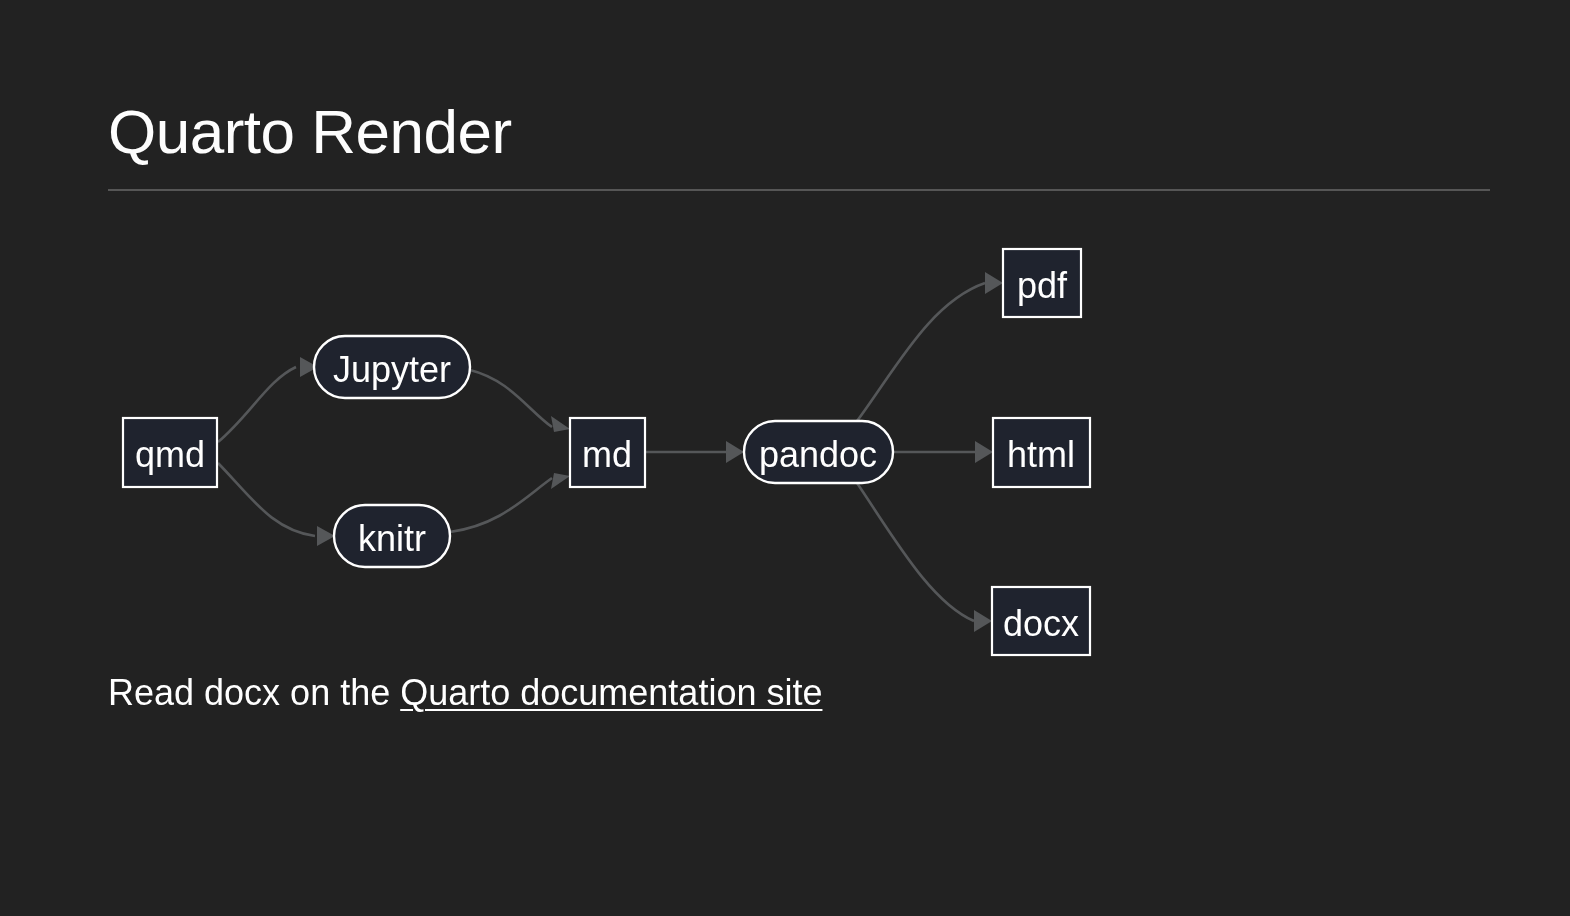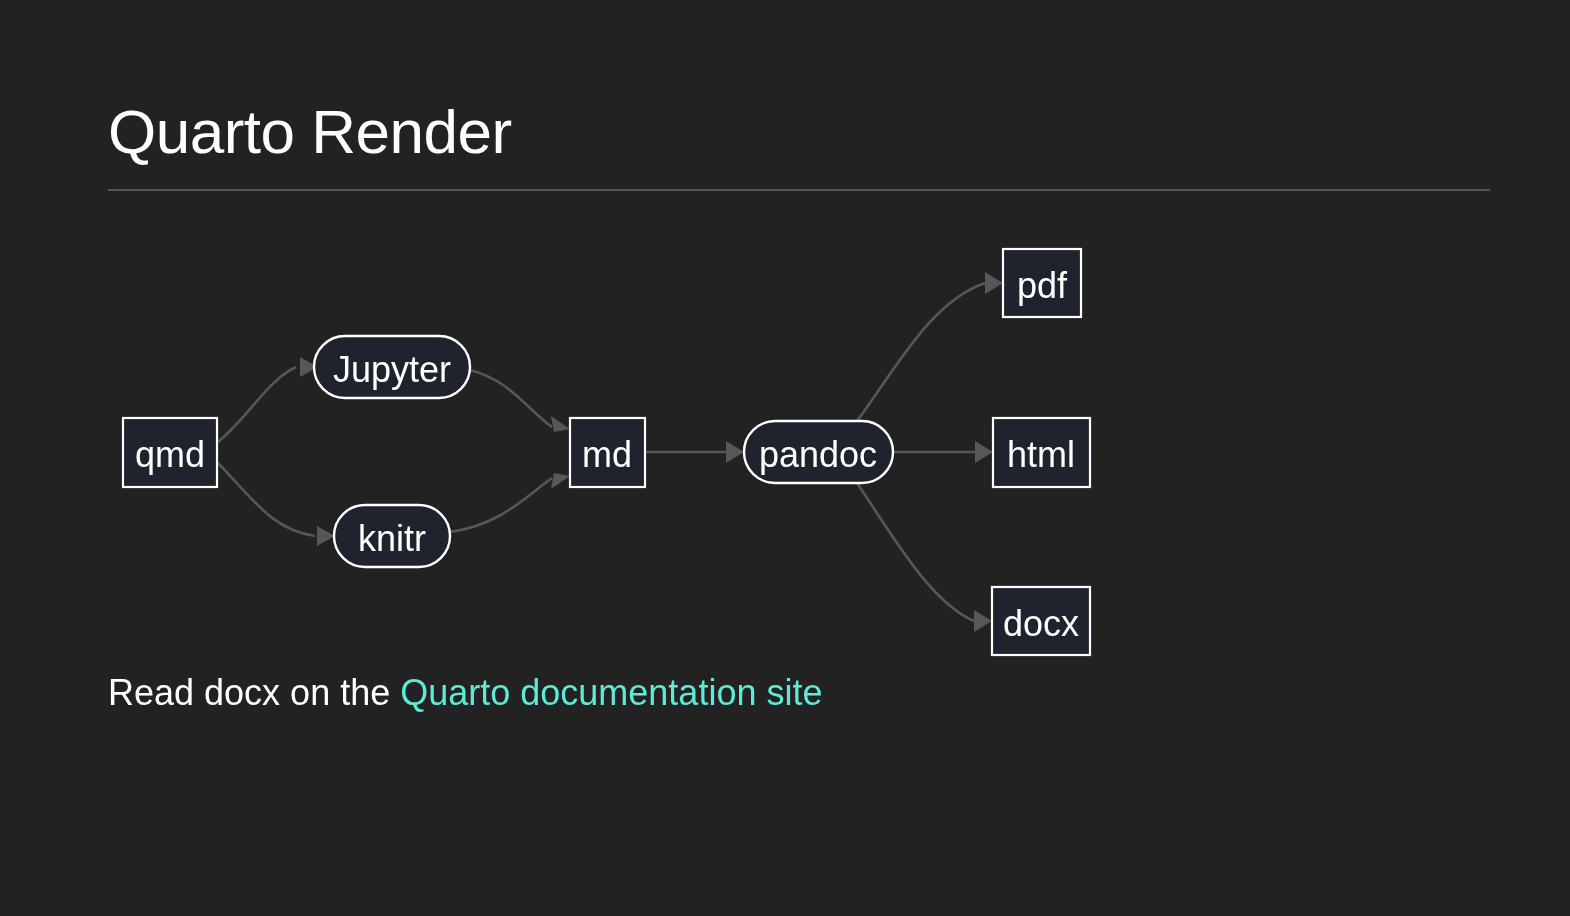--- a/index.html
+++ b/index.html
@@ -88,21 +88,22 @@
     left: 108px;
     top: 672px;
     margin: 0;
     font-size: 36px;
     font-weight: 400;
     color: #ffffff;
     white-space: nowrap;
   }
   .footnote a,
   .footnote .doc-link {
-    color: #5eead4;
+    color: #ffffff;
+    text-decoration: underline;
     text-underline-offset: 4px;
     text-decoration-thickness: 2px;
     cursor: pointer;
   }
 </style>
 </head>
 <body>
 
 <div class="slide">
 

